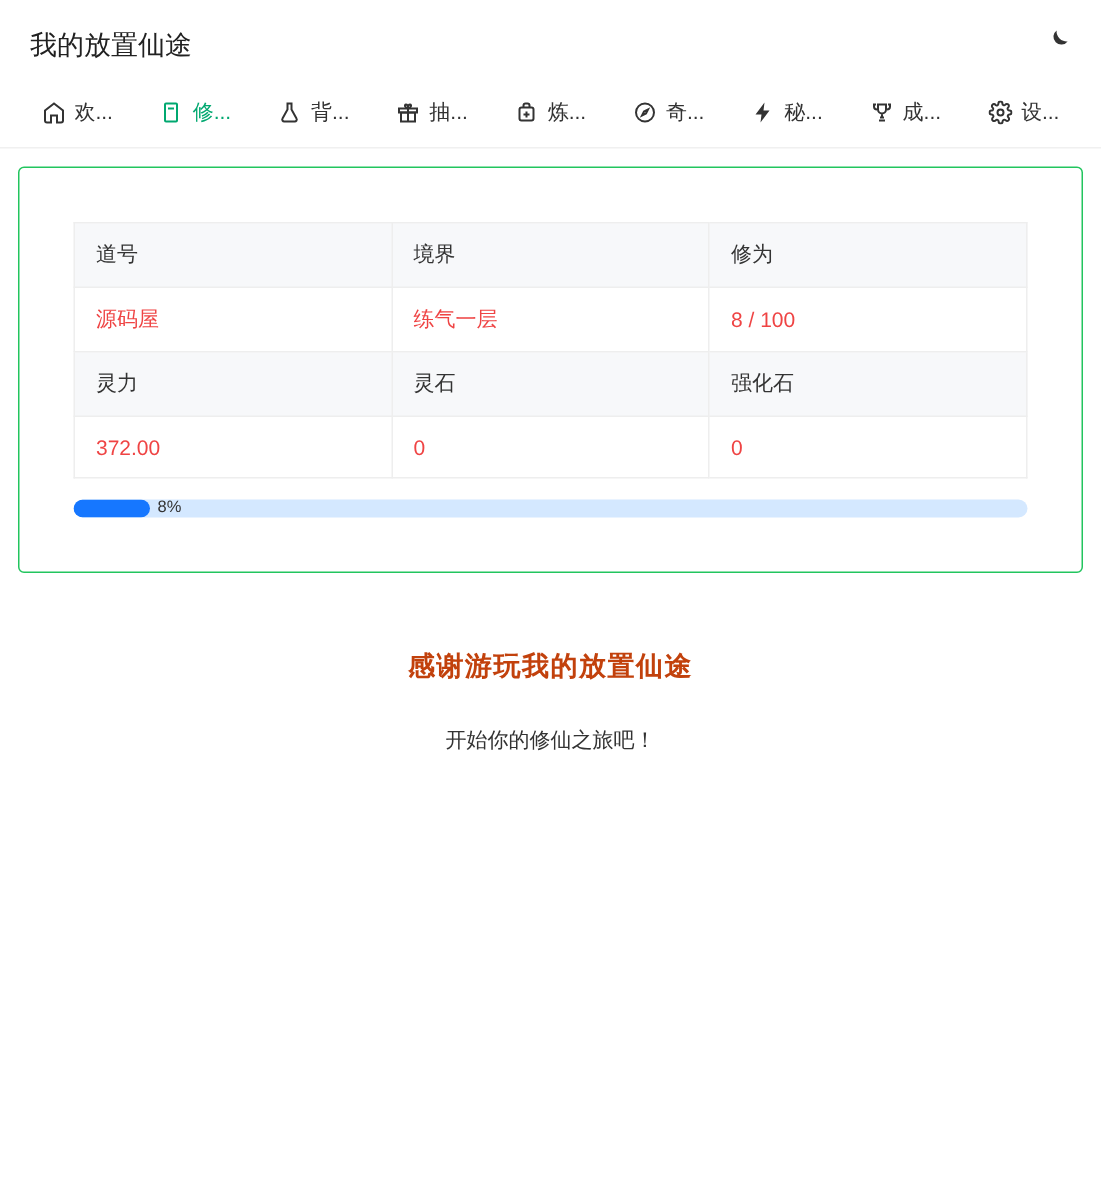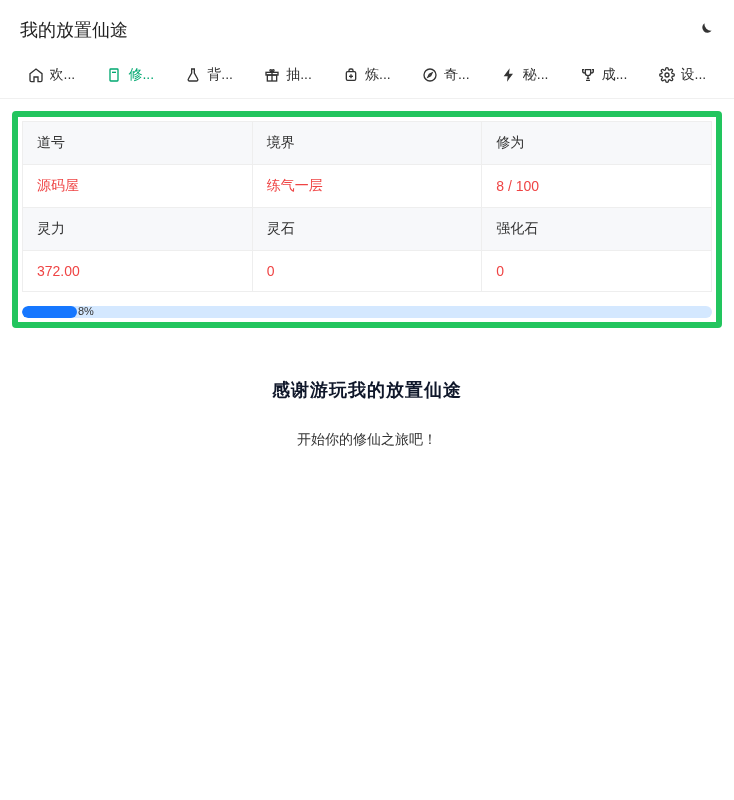--- a/index.html
+++ b/index.html
@@ -7,21 +7,21 @@
       font-family: -apple-system, BlinkMacSystemFont, "Segoe UI", "PingFang SC", "Microsoft YaHei", sans-serif;
       background: #ffffff;
       color: #333;
       width: 734px;
       height: 800px;
       overflow: hidden;
     }
     .header {
       display: flex;
       justify-content: space-between;
-      align-items: center;
+      align-items: flex-start;
       padding: 18px 20px 10px 20px;
     }
     .header h1 {
       font-size: 18px;
       font-weight: 500;
       color: #212121;
     }
     .dark-toggle {
       width: 18px;
       height: 18px;
@@ -56,23 +56,23 @@
     }
     .tab-label {
       overflow: hidden;
       text-overflow: ellipsis;
       white-space: nowrap;
     }
     .content {
       padding: 12px;
     }
     .card {
-      border: 6px solid #22c55e;
+      border: 1px solid #22c55e;
       border-radius: 4px;
-      padding: 4px;
+      padding: 36px;
       background: #fff;
     }
     .info-table {
       width: 100%;
       border-collapse: collapse;
       font-size: 14px;
       border: 1px solid #eee;
     }
     .info-table th, .info-table td {
       text-align: left;
@@ -112,21 +112,21 @@
       color: #333;
       line-height: 12px;
     }
     .welcome {
       text-align: center;
       margin-top: 50px;
     }
     .welcome h2 {
       font-size: 18px;
       font-weight: 700;
-      color: #0f172a;
+      color: #c2410c;
       letter-spacing: 1px;
     }
     .welcome p {
       margin-top: 29px;
       font-size: 14px;
       color: #333;
     }
   </style>
 </head>
 <body>

